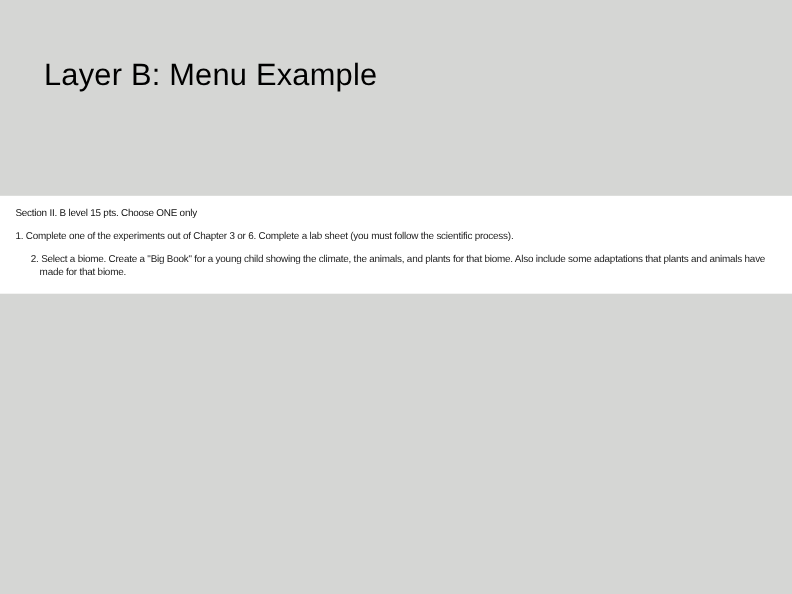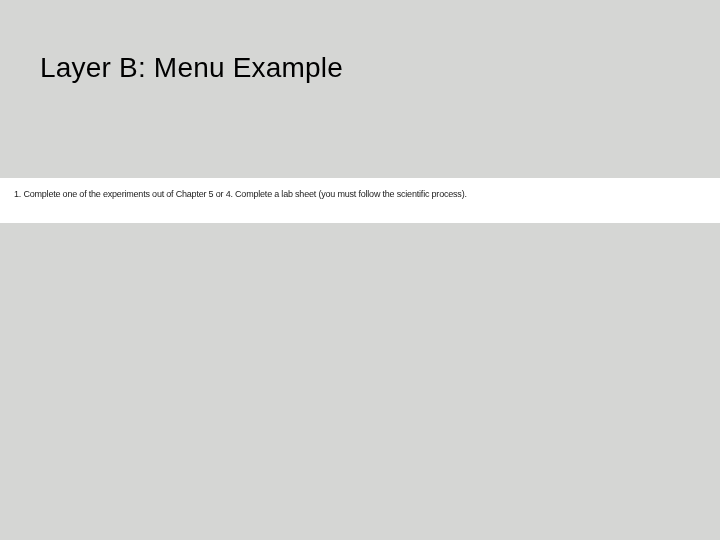--- a/index.html
+++ b/index.html
@@ -64,15 +64,17 @@
     margin-bottom: 0;
   }
 </style>
 </head>
 <body>
 
 <div class="slide">
   <h1 class="title">Layer B: Menu Example</h1>
 
   <div class="content-box">
-    <div class="item-row first">1. Complete one of the experiments out of  Chapter 5 or 4.  Complete a lab sheet (you must follow the scientific process).</div>
+    <div class="section-heading">Section II. B level 15 pts. Choose ONE only</div>
+    <div class="item-row first">1. Complete one of the experiments out of  Chapter 3 or 6.  Complete a lab sheet (you must follow the scientific process).</div>
+    <div class="item-row indent">2. Select a biome. Create a "Big Book" for a young child showing the climate, the animals, and plants for that biome.  Also include some adaptations that plants and animals have made for that biome.</div>
   </div>
 </div>
 
 </body></html>

